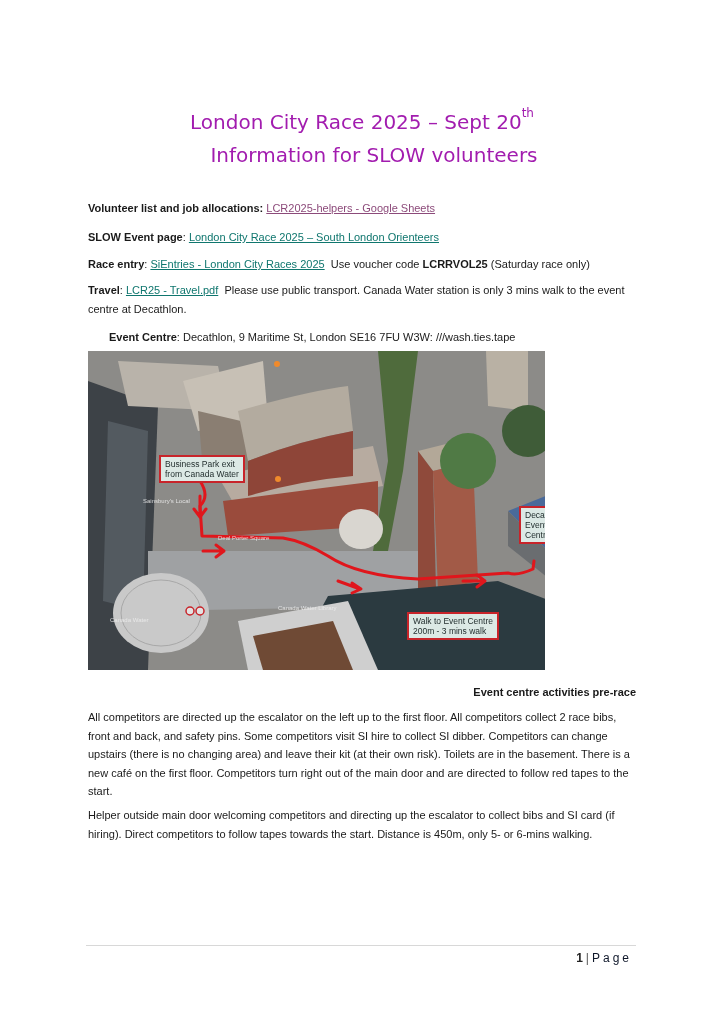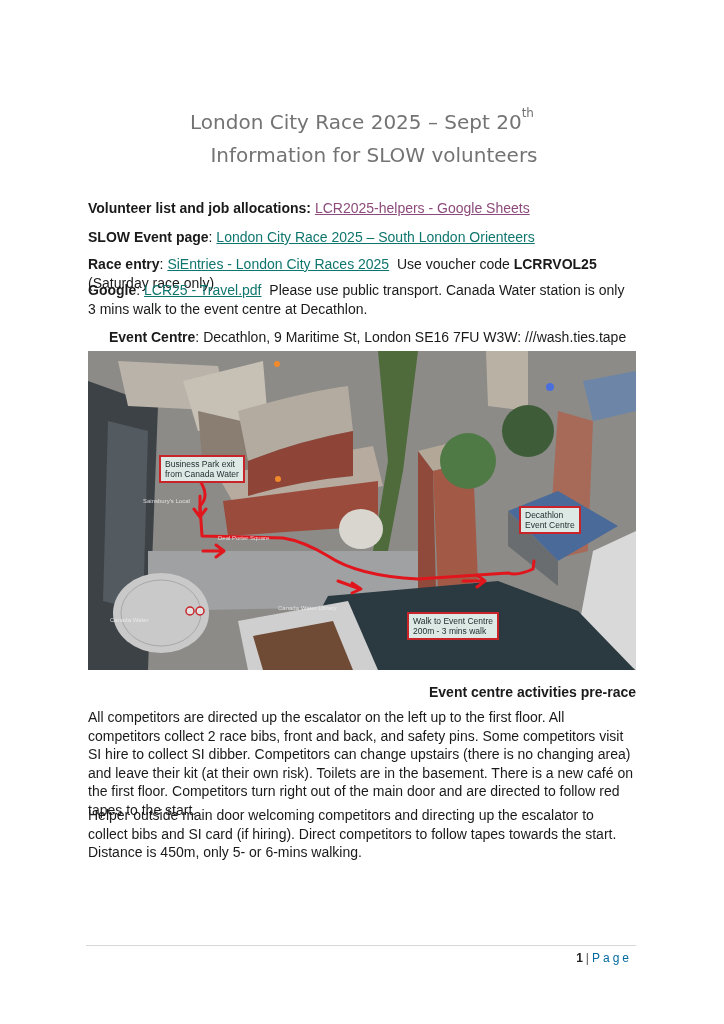--- a/index.html
+++ b/index.html
@@ -1,31 +1,31 @@
 <!DOCTYPE html>
 <html><head>
 <meta charset="utf-8">
 <style>
   html, body { margin:0; padding:0; background:#ffffff; }
   body { width:724px; height:1024px; position:relative; overflow:hidden;
          font-family:"Liberation Sans", sans-serif; color:#1a1a1a; }
   .title { position:absolute; left:0; width:724px; text-align:center;
-           font-family:"DejaVu Sans", sans-serif; font-size:20px; color:#737373; }
+           font-family:"DejaVu Sans", sans-serif; font-size:20px; color:#a21caf; }
   .title sup { font-size:12px; vertical-align:top; position:relative; top:-4px; }
-  .para { position:absolute; left:88px; width:548px; font-size:14px; line-height:18.6px; color:#1a1a1a; }
+  .para { position:absolute; left:88px; width:548px; font-size:11px; line-height:18.6px; color:#1a1a1a; }
   .para b { font-weight:bold; }
   a.link { color:#0f766e; text-decoration:underline; }
   a.link.visited { color:#8c4a7a; }
-  .map { position:absolute; left:88px; top:351px; width:548px; height:319px; overflow:hidden; background:#8f8e8b; }
+  .map { position:absolute; left:88px; top:351px; width:457px; height:319px; overflow:hidden; background:#8f8e8b; }
   .callout { position:absolute; background:#dce9e5; border:2px solid #c8242a; color:#1e2a2a;
              font-size:8.5px; line-height:10px; padding:2px 4px; font-family:"Liberation Sans", sans-serif; }
   .footer-line { position:absolute; left:86px; top:945px; width:550px; height:1px; background:#d8d8d8; }
   .pagenum { position:absolute; right:92px; top:951px; font-size:12px; color:#222; }
   .pagenum .sep { color:#555; margin:0 3px; }
-  .pagenum .pg { color:#0369a1; letter-spacing:3px; }
+  .pagenum .pg { color:#0f172a; letter-spacing:3px; }
   .maplabel { position:absolute; color:#eeeeee; font-size:6px; opacity:0.85; }
 </style>
 </head>
 <body>
 
 <div class="title" style="top:110px;"><span>London City Race 2025 – Sept 20</span><sup>th</sup></div>
 <div class="title" style="top:143px;padding-left:12px;">Information for SLOW volunteers</div>
 
 <div class="para" style="top:199px;">
   <b>Volunteer list and job allocations:</b>
@@ -37,21 +37,21 @@
 </div>
 
 <div class="para" style="top:255px;">
   <b>Race entry</b><span>: </span><a class="link">SiEntries - London City Races 2025</a>&nbsp;
   <span>Use voucher code</span>
   <b>LCRRVOL25</b>
   <span>(Saturday race only)</span>
 </div>
 
 <div class="para" style="top:281px;">
-  <b>Google</b><span>: </span><a class="link">LCR25 - Travel.pdf</a>&nbsp;
+  <b>Travel</b><span>: </span><a class="link">LCR25 - Travel.pdf</a>&nbsp;
   <span>Please use public transport. Canada Water station is only 3 mins walk to the event centre at Decathlon.</span>
 </div>
 
 <div class="para" style="top:328px;margin-left:21px;">
   <b>Event Centre</b><span>: </span><span>Decathlon, 9 Maritime St, London SE16 7FU  W3W: ///wash.ties.tape</span>
 </div>
 
 <div class="map">
   <svg width="548" height="319" viewBox="0 0 548 319">
     <rect x="0" y="0" width="548" height="319" fill="#8c8b88"></rect>

